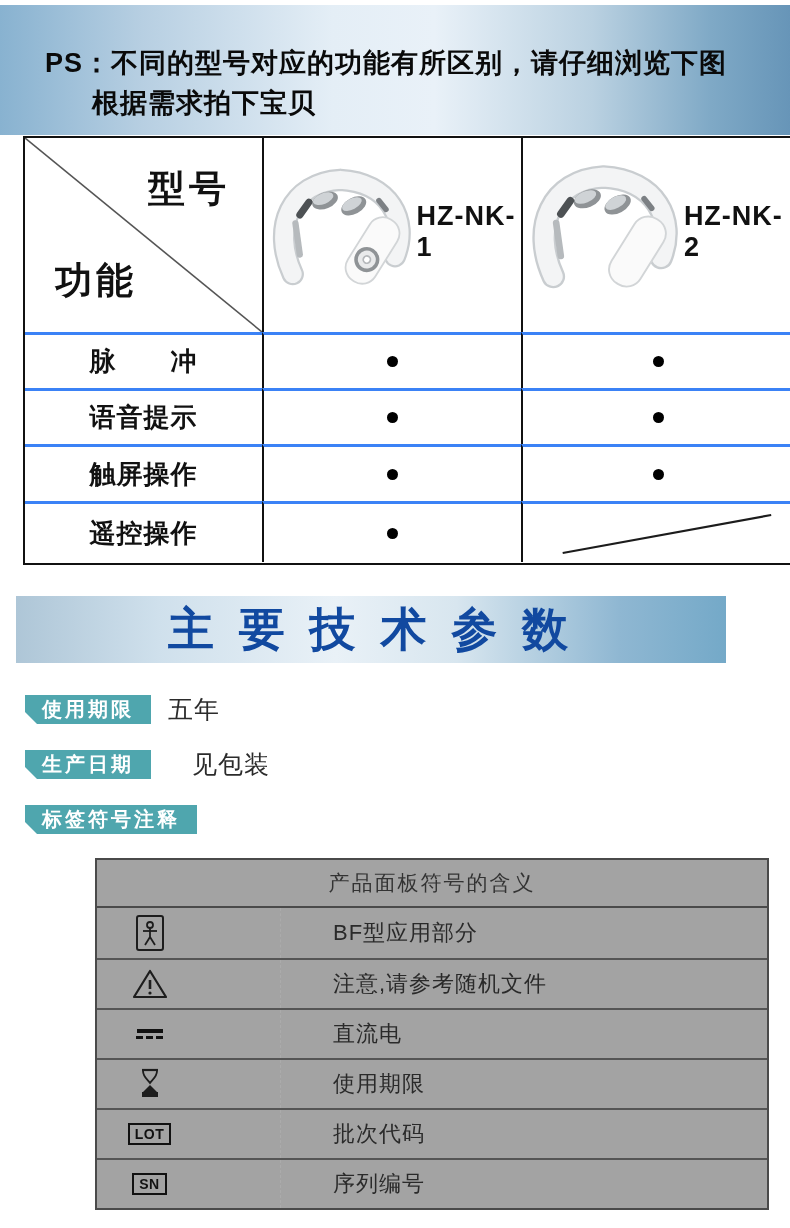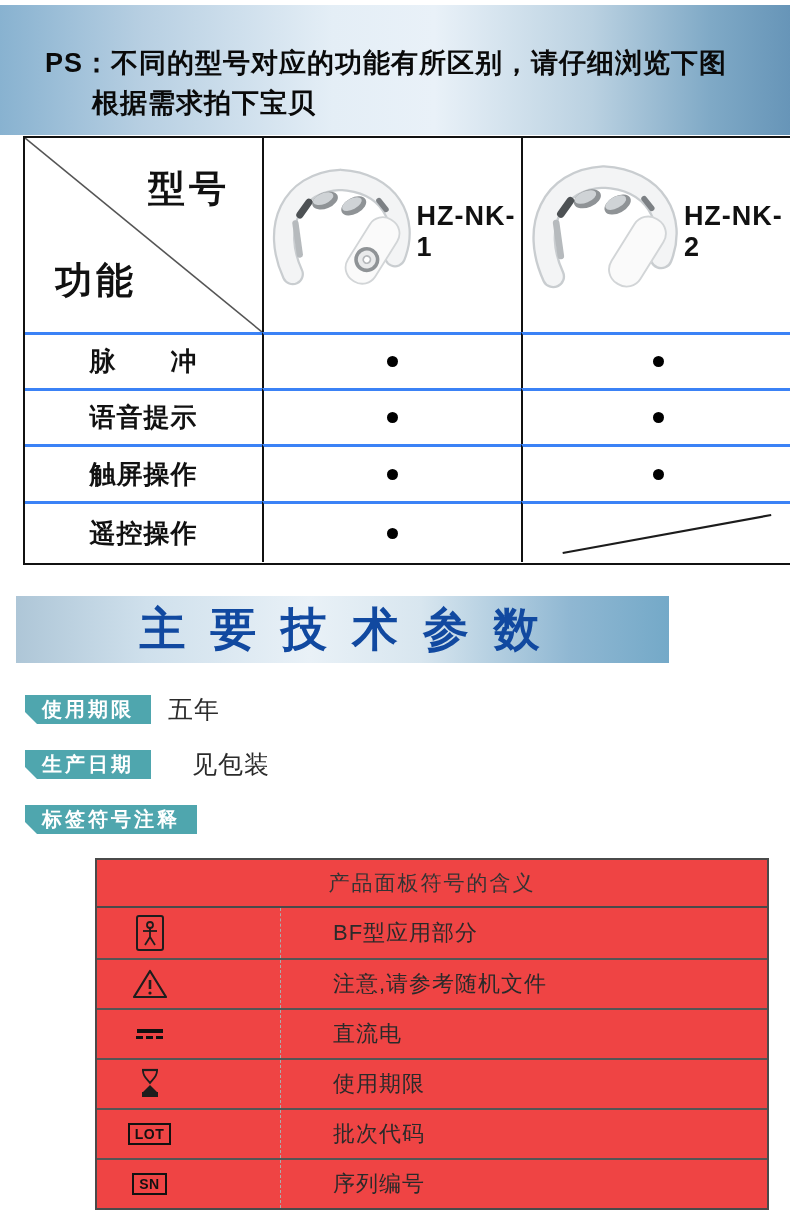--- a/index.html
+++ b/index.html
@@ -24,35 +24,35 @@
   .diag-cell svg.diag { position:absolute; inset:0; width:100%; height:100%; }
   .lbl-xinghao { position:absolute; top:26px; right:32px; font-size:37px; font-weight:600; color:#111; letter-spacing:4px; }
   .lbl-gongneng { position:absolute; bottom:26px; left:30px; font-size:37px; font-weight:600; color:#111; letter-spacing:4px; }
   .model-cell { flex-direction:row; justify-content:flex-end; padding-bottom:8px; }
   .model-name { font-size:27px; font-weight:bold; color:#111; letter-spacing:1px; margin-top:2px; }
   .feature-label { font-size:26px; font-weight:600; color:#111; letter-spacing:1px; }
   .dot { width:11px; height:11px; border-radius:50%; background:#000; }
   .slash-svg { position:absolute; inset:0; width:100%; height:100%; }
 
   
-  .banner { position:absolute; left:16px; top:596px; width:653px; height:67px;
+  .banner { position:absolute; left:16px; top:596px; width:710px; height:67px;
     background:linear-gradient(90deg,#aec6d7 0%,#cfe0ec 20%,#e9f1f7 45%,#d8e6ef 62%,#8fb7d2 85%,#74a9c8 100%);
     display:flex; align-items:center; justify-content:center; }
   .banner-title { font-size:46px; font-weight:bold; color:#1149A0; letter-spacing:6px; }
 
   
   .param { position:absolute; left:25px; display:flex; align-items:center; }
   .param.p1 { top:693px; } .param.p2 { top:748px;gap:24px; } .param.p3 { top:805px; }
   .badge { height:29px; line-height:29px; padding:0 17px; background:#4FA6AE; color:#ffffff;
            font-size:20px; font-weight:bold; letter-spacing:3px;
            clip-path:polygon(0 0,100% 0,100% 100%,12px 100%,0 calc(100% - 12px)); }
   .param-value { margin-left:17px; font-size:25px; color:#2b2b2b; letter-spacing:1px; }
 
   
-  .sym { position:absolute; left:95px; top:858px; width:674px; background:#ef4444; border:2px solid #4a4a4a; }
+  .sym { position:absolute; left:95px; top:858px; width:674px; background:#a3a3a3; border:2px solid #4a4a4a; }
   .sym-title { height:48px; display:flex; align-items:center; justify-content:center;
                font-size:21px; color:#333; letter-spacing:2px; border-bottom:2px solid #4a4a4a; }
   .sym-row { display:grid; grid-template-columns:184px 486px; height:50px;gap:28px; }
   .sym-row + .sym-row { border-top:2px solid #555; }
   .sym-icon-cell { display:flex; align-items:center; justify-content:center; padding-right:78px;
                    border-right:1px dashed #ababab; }
   .sym-text-cell { display:flex; align-items:center; padding-left:24px;
                    font-size:22px; color:#2a2a2a; letter-spacing:1px; }
   .bf-box { width:28px; height:36px; border:2px solid #1d1d1d; border-radius:3px;
             display:flex; align-items:center; justify-content:center; }

